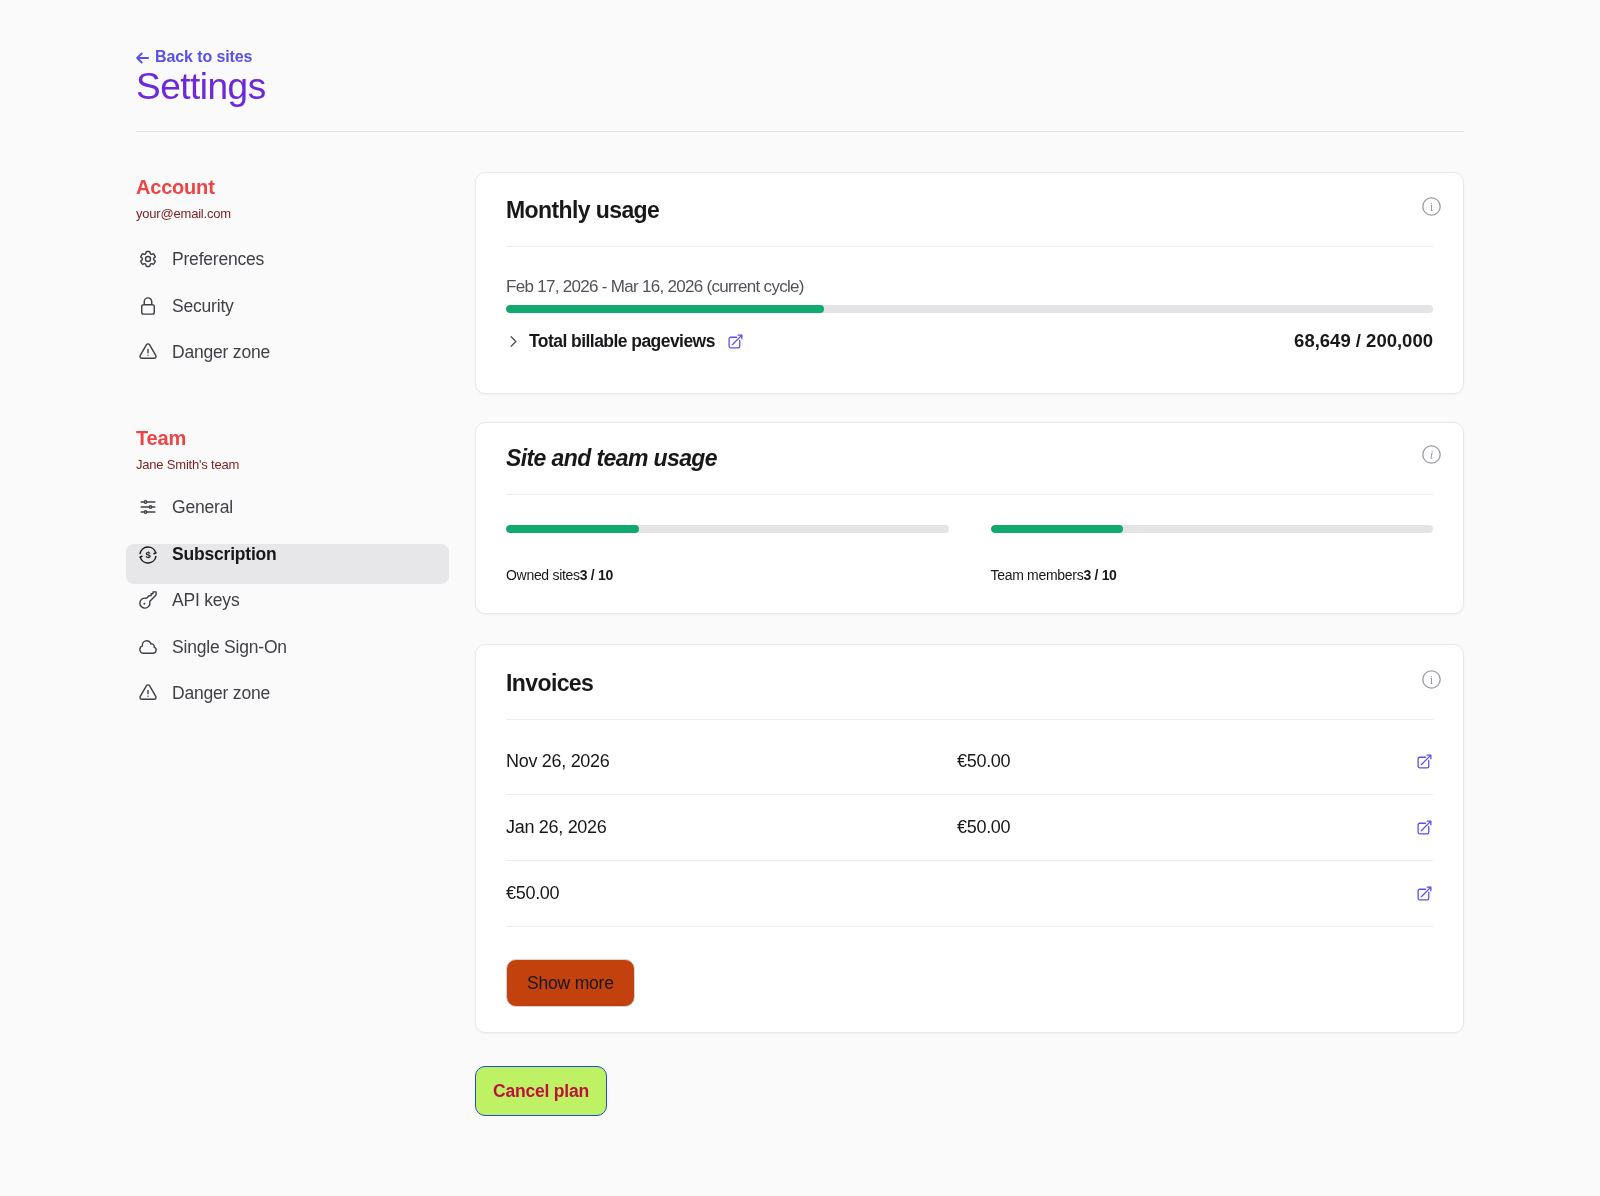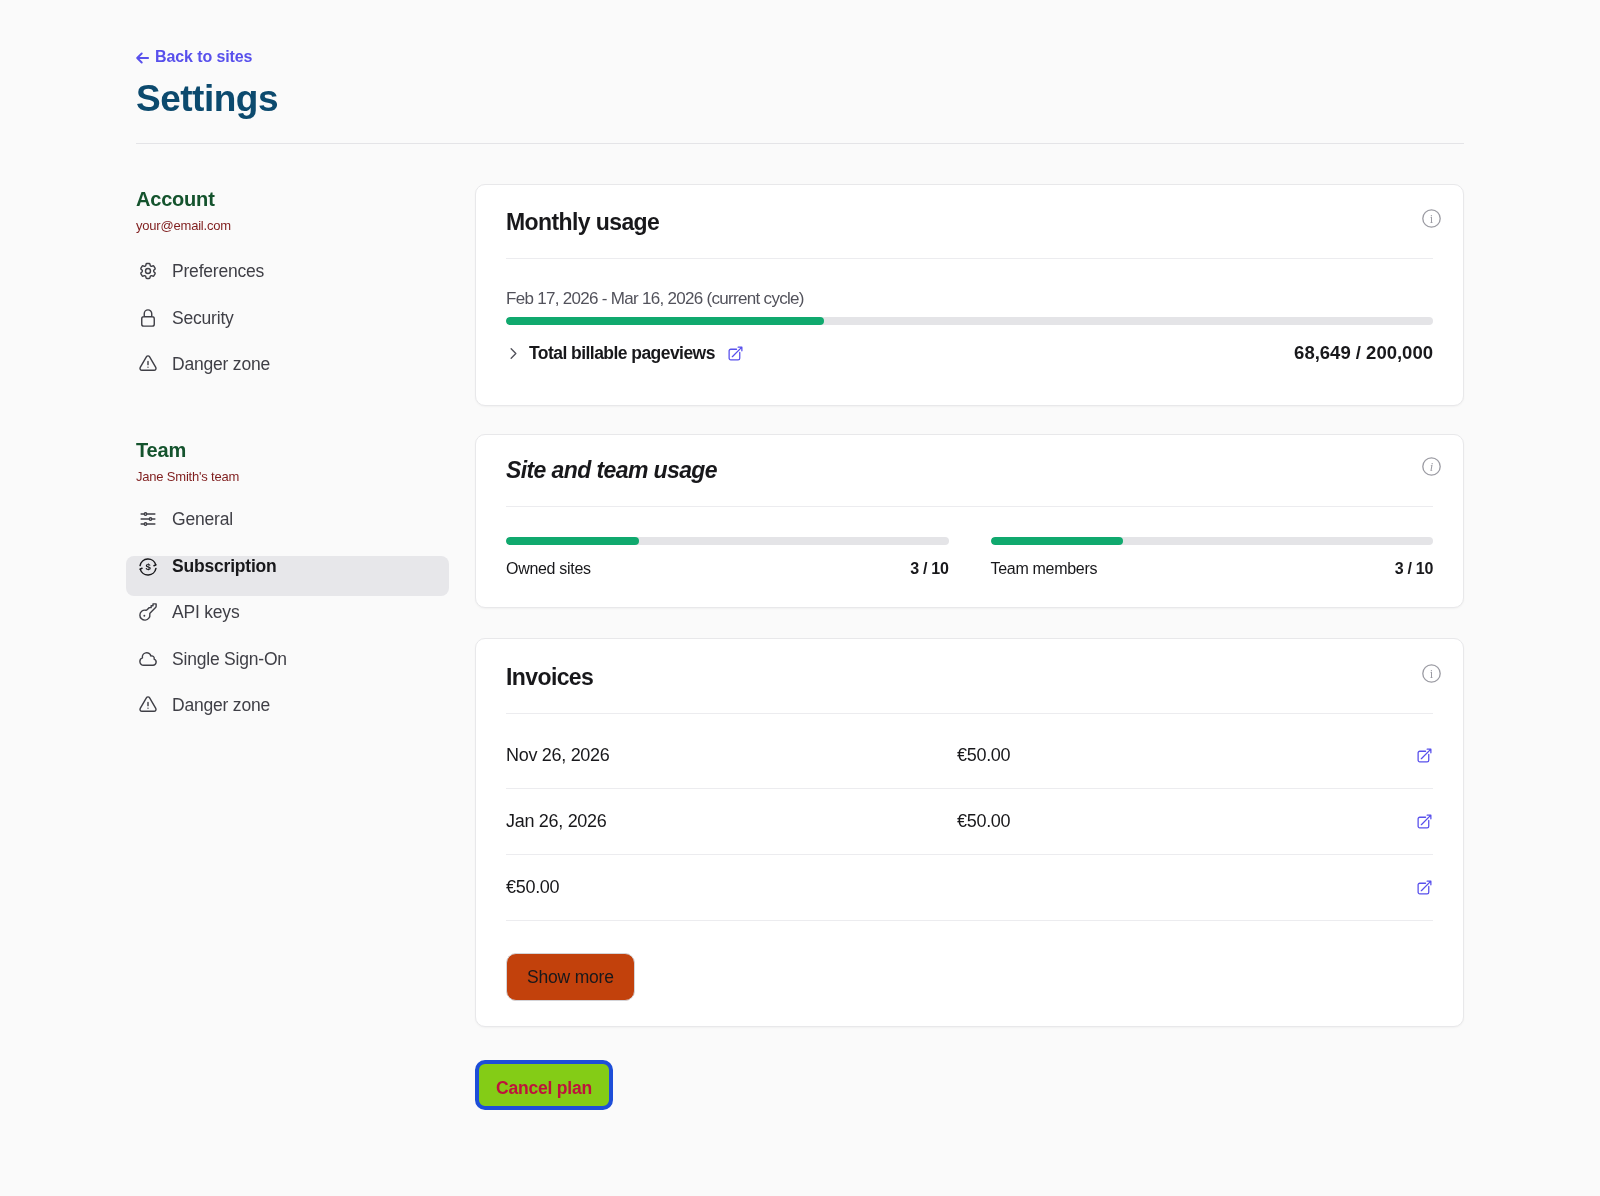--- a/index.html
+++ b/index.html
@@ -1,25 +1,25 @@
 <!DOCTYPE html>
 <html><head>
 <meta charset="utf-8">
 <style>
 * { margin:0; padding:0; box-sizing:border-box; }
 html,body { width:1600px; height:1196px; background:#fafafa; font-family:"Liberation Sans", sans-serif; color:#18181b; }
 .page { width:1600px; padding:0 136px; }
 .back { display:flex; align-items:center; margin-top:48px; color:#5850ec; font-size:16px; font-weight:700; text-decoration:none; letter-spacing:-0.1px; }
 .bk { width:13px; height:12px; margin-right:6px; margin-top:1px; }
-h1.settings { margin-top:12px; font-size:37px; font-weight:700; letter-spacing:-0.5px; color:#0c4a6e; }
+h1.settings { margin-top:0; font-size:37px; font-weight:400; letter-spacing:-0.5px; color:#6d28d9; }
 .toprule { border-bottom:1px solid #e4e4e7; margin-top:23px; }
 .cols { display:flex; align-items:flex-start; }
 
 .sidebar { width:313px; flex:none; padding-top:43px; }
-.sb-h { font-size:20px; font-weight:700; letter-spacing:-0.2px; color:#14532d; line-height:24px; }
+.sb-h { font-size:20px; font-weight:700; letter-spacing:-0.2px; color:#ef4444; line-height:24px; }
 .sb-sub { margin-top:4px; font-size:13px; color:#7f1d1d; letter-spacing:-0.2px; line-height:22px; }
 .nav { margin-top:24px; margin-left:-10px; margin-right:0; }
 .nav-item { display:flex; align-items:flex-start; height:40px; margin-bottom:6.5px; border-radius:8px; padding-left:12px; font-size:17.5px; color:#3f3f46; letter-spacing:-0.2px; }
 .nav-item svg { width:20px; height:20px; flex:none; margin-right:14px; }
 .nav-item svg.subicon { width:22px; height:22px; margin-left:-1px; margin-right:13px; }
 .nav-item.sel { background:#e7e7ea; font-weight:700; color:#18181b; }
 .team-sec { margin-top:44px; }
 .team-sec .nav { margin-top:21px; }
 
 .main { flex:1; margin-left:26px; padding-top:40px; }
@@ -40,30 +40,30 @@
 .fill { height:8px; border-radius:4px; background:#10a96e; }
 .usage-row { display:flex; align-items:center; margin-top:16px; height:24px; }
 .chev { width:15px; height:15px; color:#52525b; flex:none; margin-right:8px; }
 .usage-label { font-size:17.5px; font-weight:700; letter-spacing:-0.55px; }
 .ext { width:17px; height:17px; color:#5850ec; margin-left:12px; }
 .usage-num { margin-left:auto; font-size:18.5px; font-weight:700; letter-spacing:0; }
 
 .two-col { display:flex; gap:42px; margin-top:30px; }
 .two-col .track { margin-top:0; }
 .col { flex:1; }
-.col-row { display:flex; justify-content:space-between; margin-top:12px; font-size:16px; letter-spacing:-0.3px; line-height:24px; }
+.col-row { display:flex; justify-content:flex-start; margin-top:30px; font-size:14px; letter-spacing:-0.3px; line-height:24px; }
 .col-row b { font-weight:700; }
 
 .inv-table { margin-top:9px; }
 .inv-row { display:flex; align-items:center; height:66px; border-bottom:1px solid #ececef; font-size:18px; letter-spacing:-0.3px; }
 .inv-date { width:451px; }
 .inv-amt { flex:1; }
 .inv-ext { width:17px; height:17px; color:#5850ec; }
 .showmore { display:inline-block; margin-top:32px; padding:0 20px; height:48px; line-height:46px; background:#c2410c; border:1px solid #d4d4d8; border-radius:10px; font-size:17.5px; color:#18181b; letter-spacing:-0.2px; }
-.cancel { display:inline-block; margin-top:4px; padding:0 17px; height:50px; line-height:48px; background:#84cc16; border:4px solid #1d4ed8; border-radius:10px; font-size:17.5px; font-weight:700; color:#be123c; letter-spacing:-0.2px; }
+.cancel { display:inline-block; margin-top:4px; padding:0 17px; height:50px; line-height:48px; background:#bef264; border:1px solid #1d4ed8; border-radius:10px; font-size:17.5px; font-weight:700; color:#be123c; letter-spacing:-0.2px; }
 </style>
 </head>
 <body>
 <div class="page">
   <a class="back" href="#"><svg class="bk" viewBox="0 0 13 12" fill="none" stroke="#5850ec" stroke-width="1.9" stroke-linecap="round" stroke-linejoin="round">
         <path d="M12.2 6H1.4M5.7 1.5L1.2 6l4.5 4.5"></path>
       </svg>Back to sites</a>
   <h1 class="settings">Settings</h1>
   <div class="toprule"></div>
   <div class="cols">

